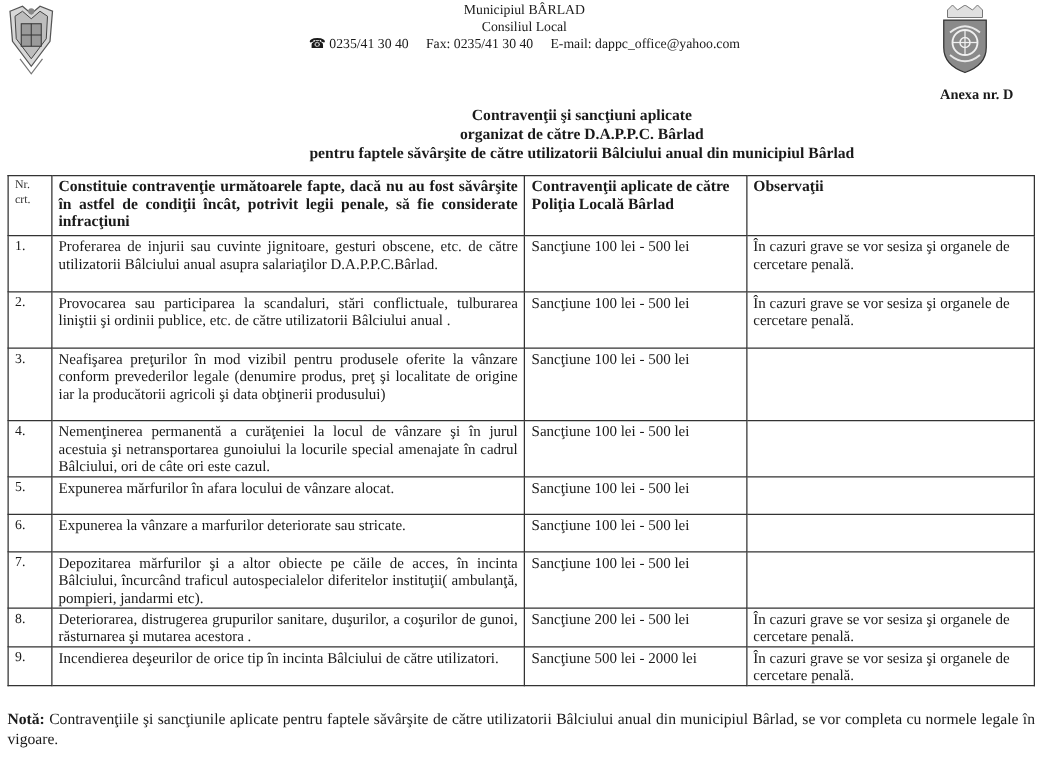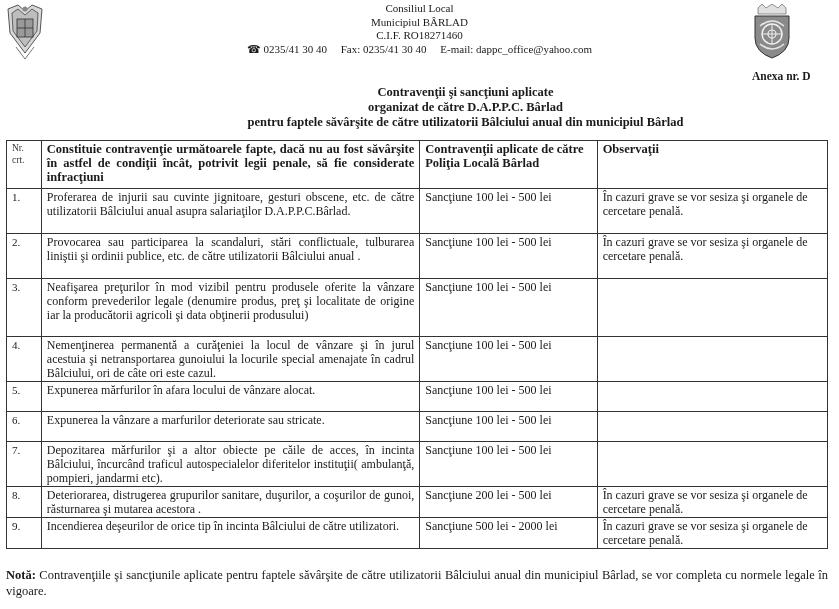--- a/index.html
+++ b/index.html
@@ -69,23 +69,22 @@
   <path d="M3 12 L37 12 L37 34 Q37 48 20 54 Q3 48 3 34 Z" fill="#8a8a8a" stroke="#333" stroke-width="1"></path>
   <circle cx="20" cy="30" r="10" fill="none" stroke="#f0f0f0" stroke-width="1.5"></circle>
   <circle cx="20" cy="30" r="4" fill="none" stroke="#f0f0f0" stroke-width="1.2"></circle>
   <line x1="20" y1="20" x2="20" y2="40" stroke="#f0f0f0" stroke-width="1"></line>
   <line x1="10" y1="30" x2="30" y2="30" stroke="#f0f0f0" stroke-width="1"></line>
   <path d="M8 22 Q20 12 32 22" fill="none" stroke="#e8e8e8" stroke-width="1.5"></path>
   <path d="M8 40 Q20 50 32 40" fill="none" stroke="#e8e8e8" stroke-width="1.5"></path>
 </svg>
 
 <div class="header">
+  <span class="line">Municipiul BÂRLAD</span>
   <span class="line">Consiliul Local</span>
-  <span class="line">Municipiul BÂRLAD</span>
-  <span class="line">C.I.F. RO18271460</span>
   <span class="line">
     <span>☎</span>
     <span>0235/41 30 40</span>&nbsp;&nbsp;&nbsp;&nbsp;
     <span>Fax: 0235/41 30 40</span>&nbsp;&nbsp;&nbsp;&nbsp;
     <span>E-mail: dappc_office@yahoo.com</span>
   </span>
 </div>
 
 <div class="annex">Anexa nr. D</div>
 

